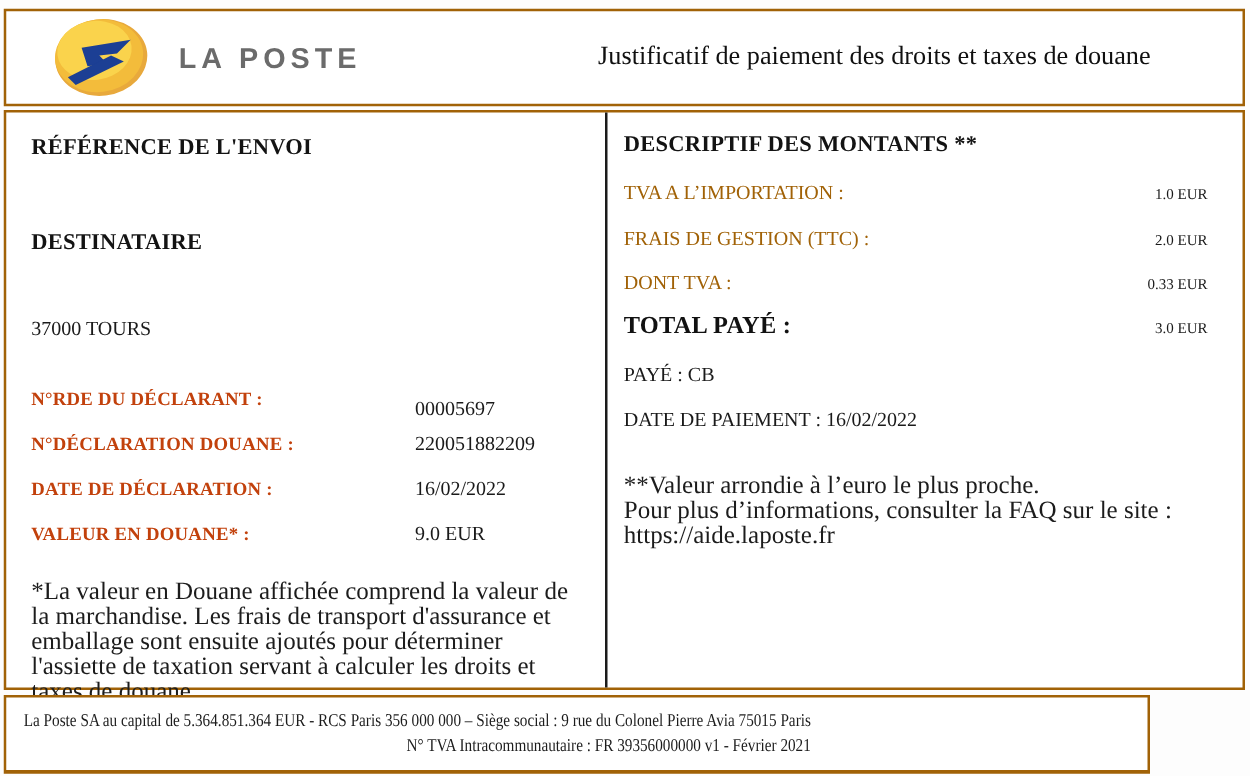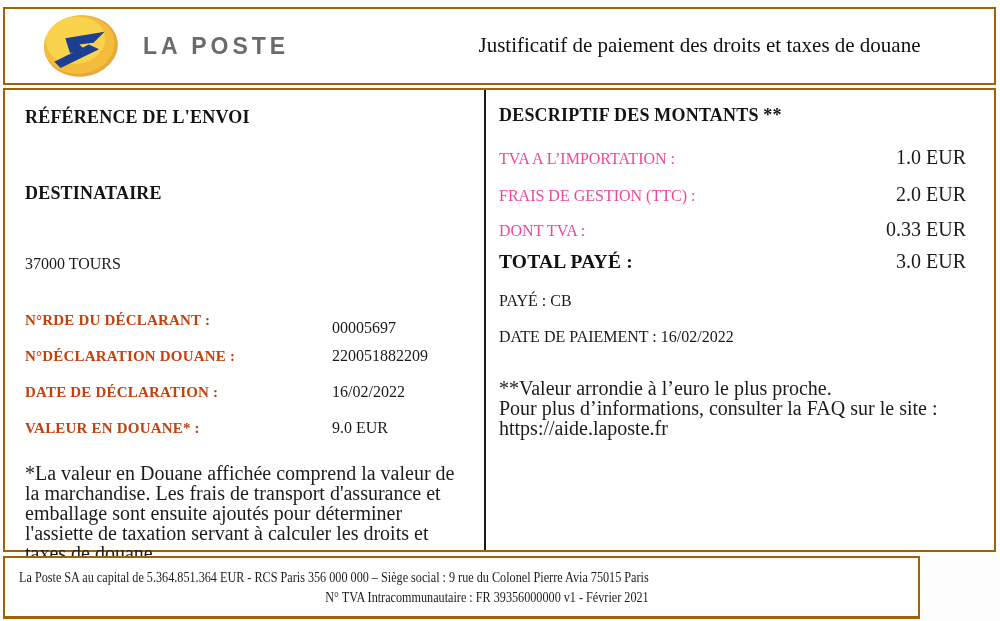--- a/index.html
+++ b/index.html
@@ -49,22 +49,22 @@
     font-size: 18px;
     letter-spacing: 0.2px;
     color: #131313;
   }
   .body-text { font-size: 16px; color: #1a1a1a; }
   .kv-label { font-weight: bold; font-size: 15px; letter-spacing: 0.2px; color: #c2410c; }
   .kv-value { font-size: 16px; color: #1a1a1a; }
   .left-label { left: 20px; }
   .left-value { left: 327px; }
   .r-row { left: 494px; right: 28px; display: flex; justify-content: space-between; align-items: baseline; }
-  .r-label { font-size: 16px; color: #ec4899; }
-  .r-value { font-size: 20px; color: #1a1a1a; }
+  .r-label { font-size: 16px; color: #a16207; }
+  .r-value { font-size: 12px; color: #1a1a1a; }
   .total-label { font-weight: bold; font-size: 19.5px; letter-spacing: 0.2px; color: #111; }
   .footnote { font-size: 20px; line-height: 20px; color: #1c1c1c; }
   
   .footer-box { left: 3px; top: 556px; width: 917px; height: 63px; border-bottom-width: 3px; text-align: right; }
   .footer-text {
     position: absolute;
     left: 14px;
     top: 9px;
     font-size: 14.5px;
     line-height: 20px;

